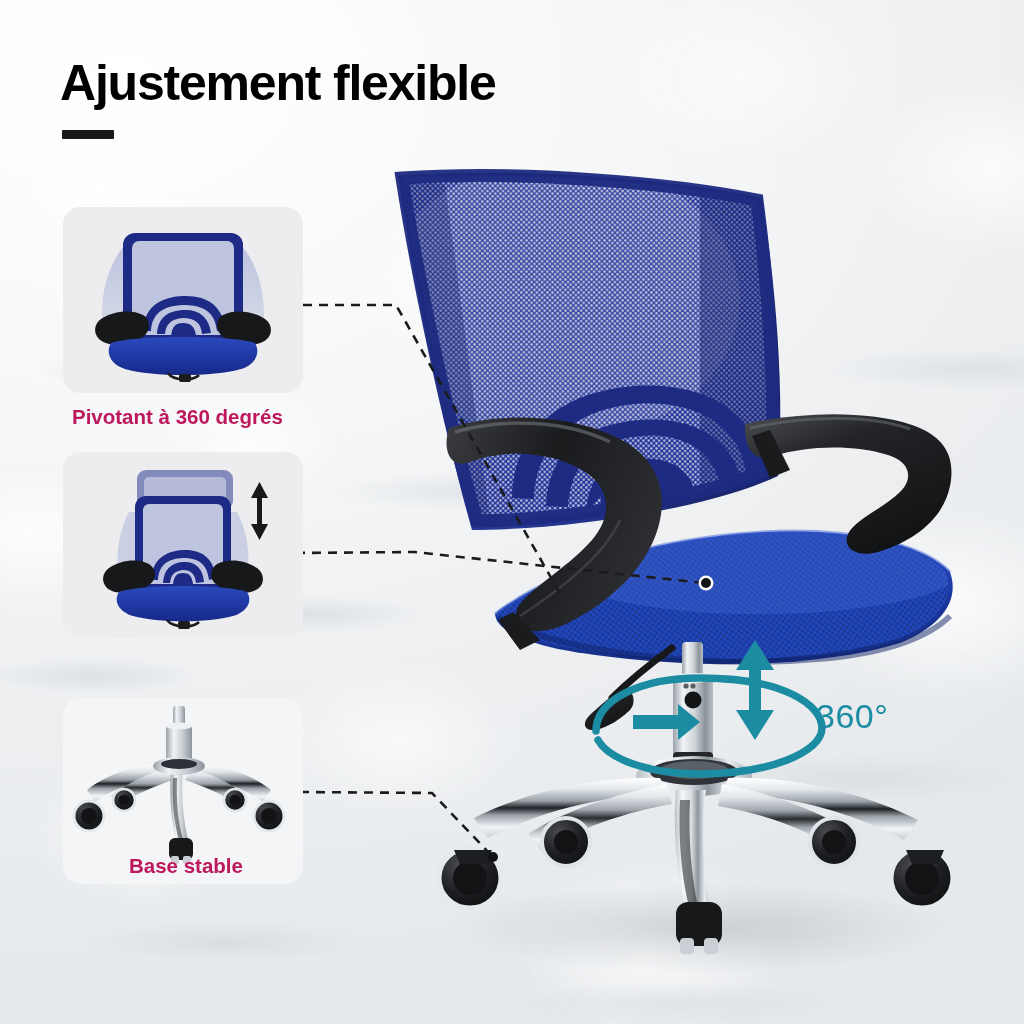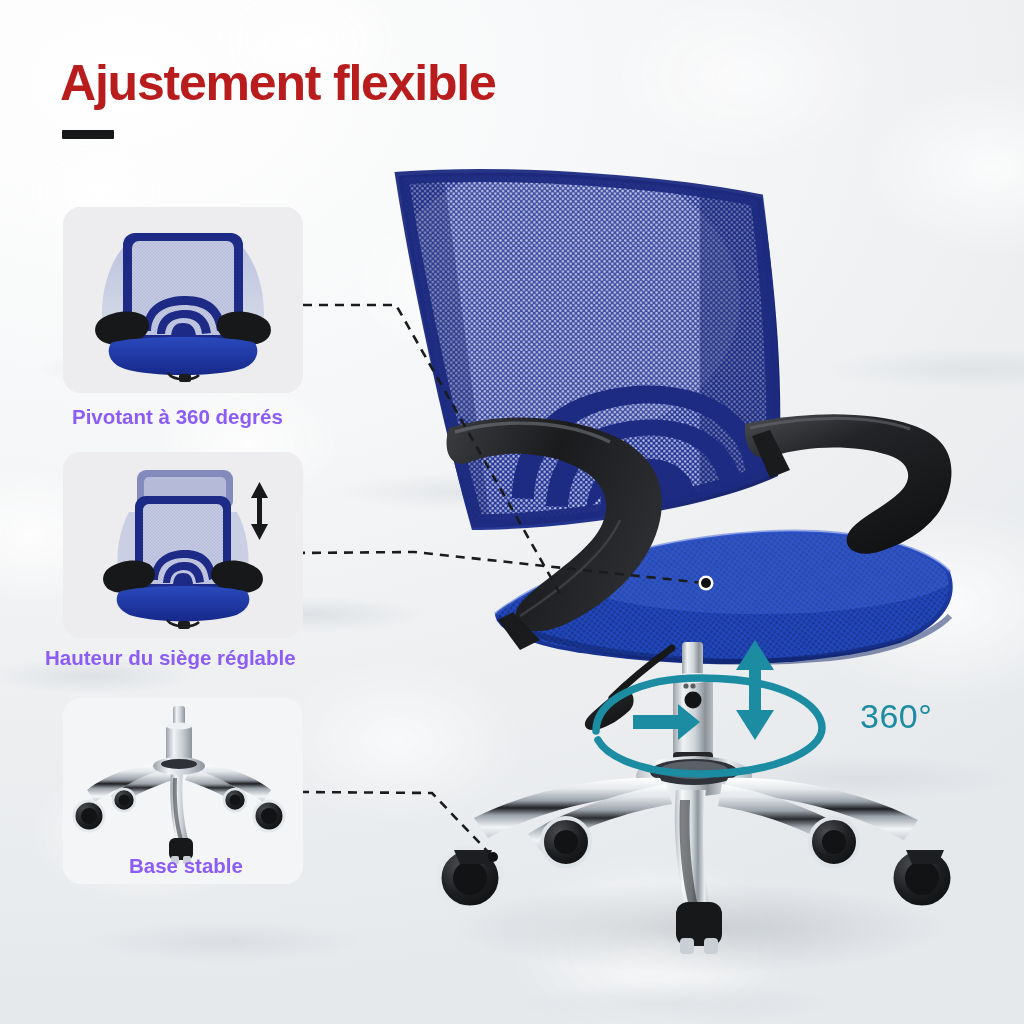--- a/index.html
+++ b/index.html
@@ -44,60 +44,60 @@
       radial-gradient(ellipse 200px 30px at 22% 92%, rgba(186,193,200,.30) 0%, rgba(186,193,200,0) 70%),
       radial-gradient(ellipse 230px 34px at 84% 76%, rgba(186,193,200,.28) 0%, rgba(186,193,200,0) 70%),
       radial-gradient(ellipse 220px 30px at 95% 36%, rgba(186,193,200,.26) 0%, rgba(186,193,200,0) 70%),
       radial-gradient(ellipse 240px 32px at 66% 98%, rgba(186,193,200,.24) 0%, rgba(186,193,200,0) 70%);
   }
 
   
   #title{
     position:absolute; left:60px; top:54px;
     font-size:50px; font-weight:700; letter-spacing:-1.2px;
-    color:#b91c1c; white-space:nowrap;
+    color:#000000; white-space:nowrap;
   }
   #title-rule{
     position:absolute; left:62px; top:130px;
     width:52px; height:9px; background:#17181a; border-radius:1px;
   }
 
   
   .thumb-card{
     position:absolute;
     background:rgba(237,238,240,.93);
     border-radius:18px;
     overflow:hidden;
   }
   .thumb-inner{ position:absolute; inset:0; }
 
   
   .feat-label{
     position:absolute;
-    font-size:20.5px; font-weight:700; color:#8b5cf6;
+    font-size:20.5px; font-weight:700; color:#be185d;
     white-space:nowrap; line-height:1;
   }
   .feat-label .hl{
     position:relative; display:inline-block; padding:0 9px;
   }
   .feat-label .hl::before{
     content:""; position:absolute;
     left:0; right:0; bottom:-3px; height:15px;
     background:#b9d6df; border-radius:9px; z-index:-1;
   }
   .feat-label .hl > span{ position:relative; z-index:1; }
 
   
   .layer{ position:absolute; left:0; top:0; width:1024px; height:1024px; pointer-events:none; }
 
   
   #deg-text{
     position:absolute; left:816px; top:697px;
     font-size:34px; font-weight:400; color:#1c8ca3;
-    letter-spacing:.5px; white-space:nowrap;margin-left:44px;
+    letter-spacing:.5px; white-space:nowrap;
   }
 </style>
 </head>
 <body>
 
 <div id="stage">
 
   <div class="bg-base"></div>
   <div class="bg-quilt"></div>
   <div class="bg-shade"></div>
@@ -461,23 +461,20 @@
                C144,171 96,171 70,164 C56,160 50,149 56,140 Z" fill="url(#tseat2)"></path>
       <path d="M104,168 C110,176 130,176 136,170" fill="none" stroke="#1b1c1e" stroke-width="2.6"></path>
       <rect x="115" y="169" width="12" height="8" rx="2" fill="#1b1c1e"></rect>
 
       <g>
         <rect x="194" y="42" width="5" height="34" fill="#17181a"></rect>
         <path d="M196.5,30 L205,46 L188,46 Z" fill="#17181a"></path>
         <path d="M196.5,88 L205,72 L188,72 Z" fill="#17181a"></path>
       </g>
     </svg>
-  </div>
-  <div class="feat-label" style="left:36px; top:648px;">
-    <span class="hl"><span>Hauteur du siège réglable</span></span>
   </div>
 
   <div class="thumb-card" style="left:63px; top:698px; width:240px; height:186px;">
     <svg class="thumb-inner" viewBox="0 0 240 186">
       <defs>
         <linearGradient id="tchrome" x1="0" y1="0" x2="0" y2="1">
           <stop offset="0" stop-color="#ffffff"></stop>
           <stop offset=".2" stop-color="#e2e6ea"></stop>
           <stop offset=".42" stop-color="#949ca3"></stop>
           <stop offset=".52" stop-color="#1e2023"></stop>

